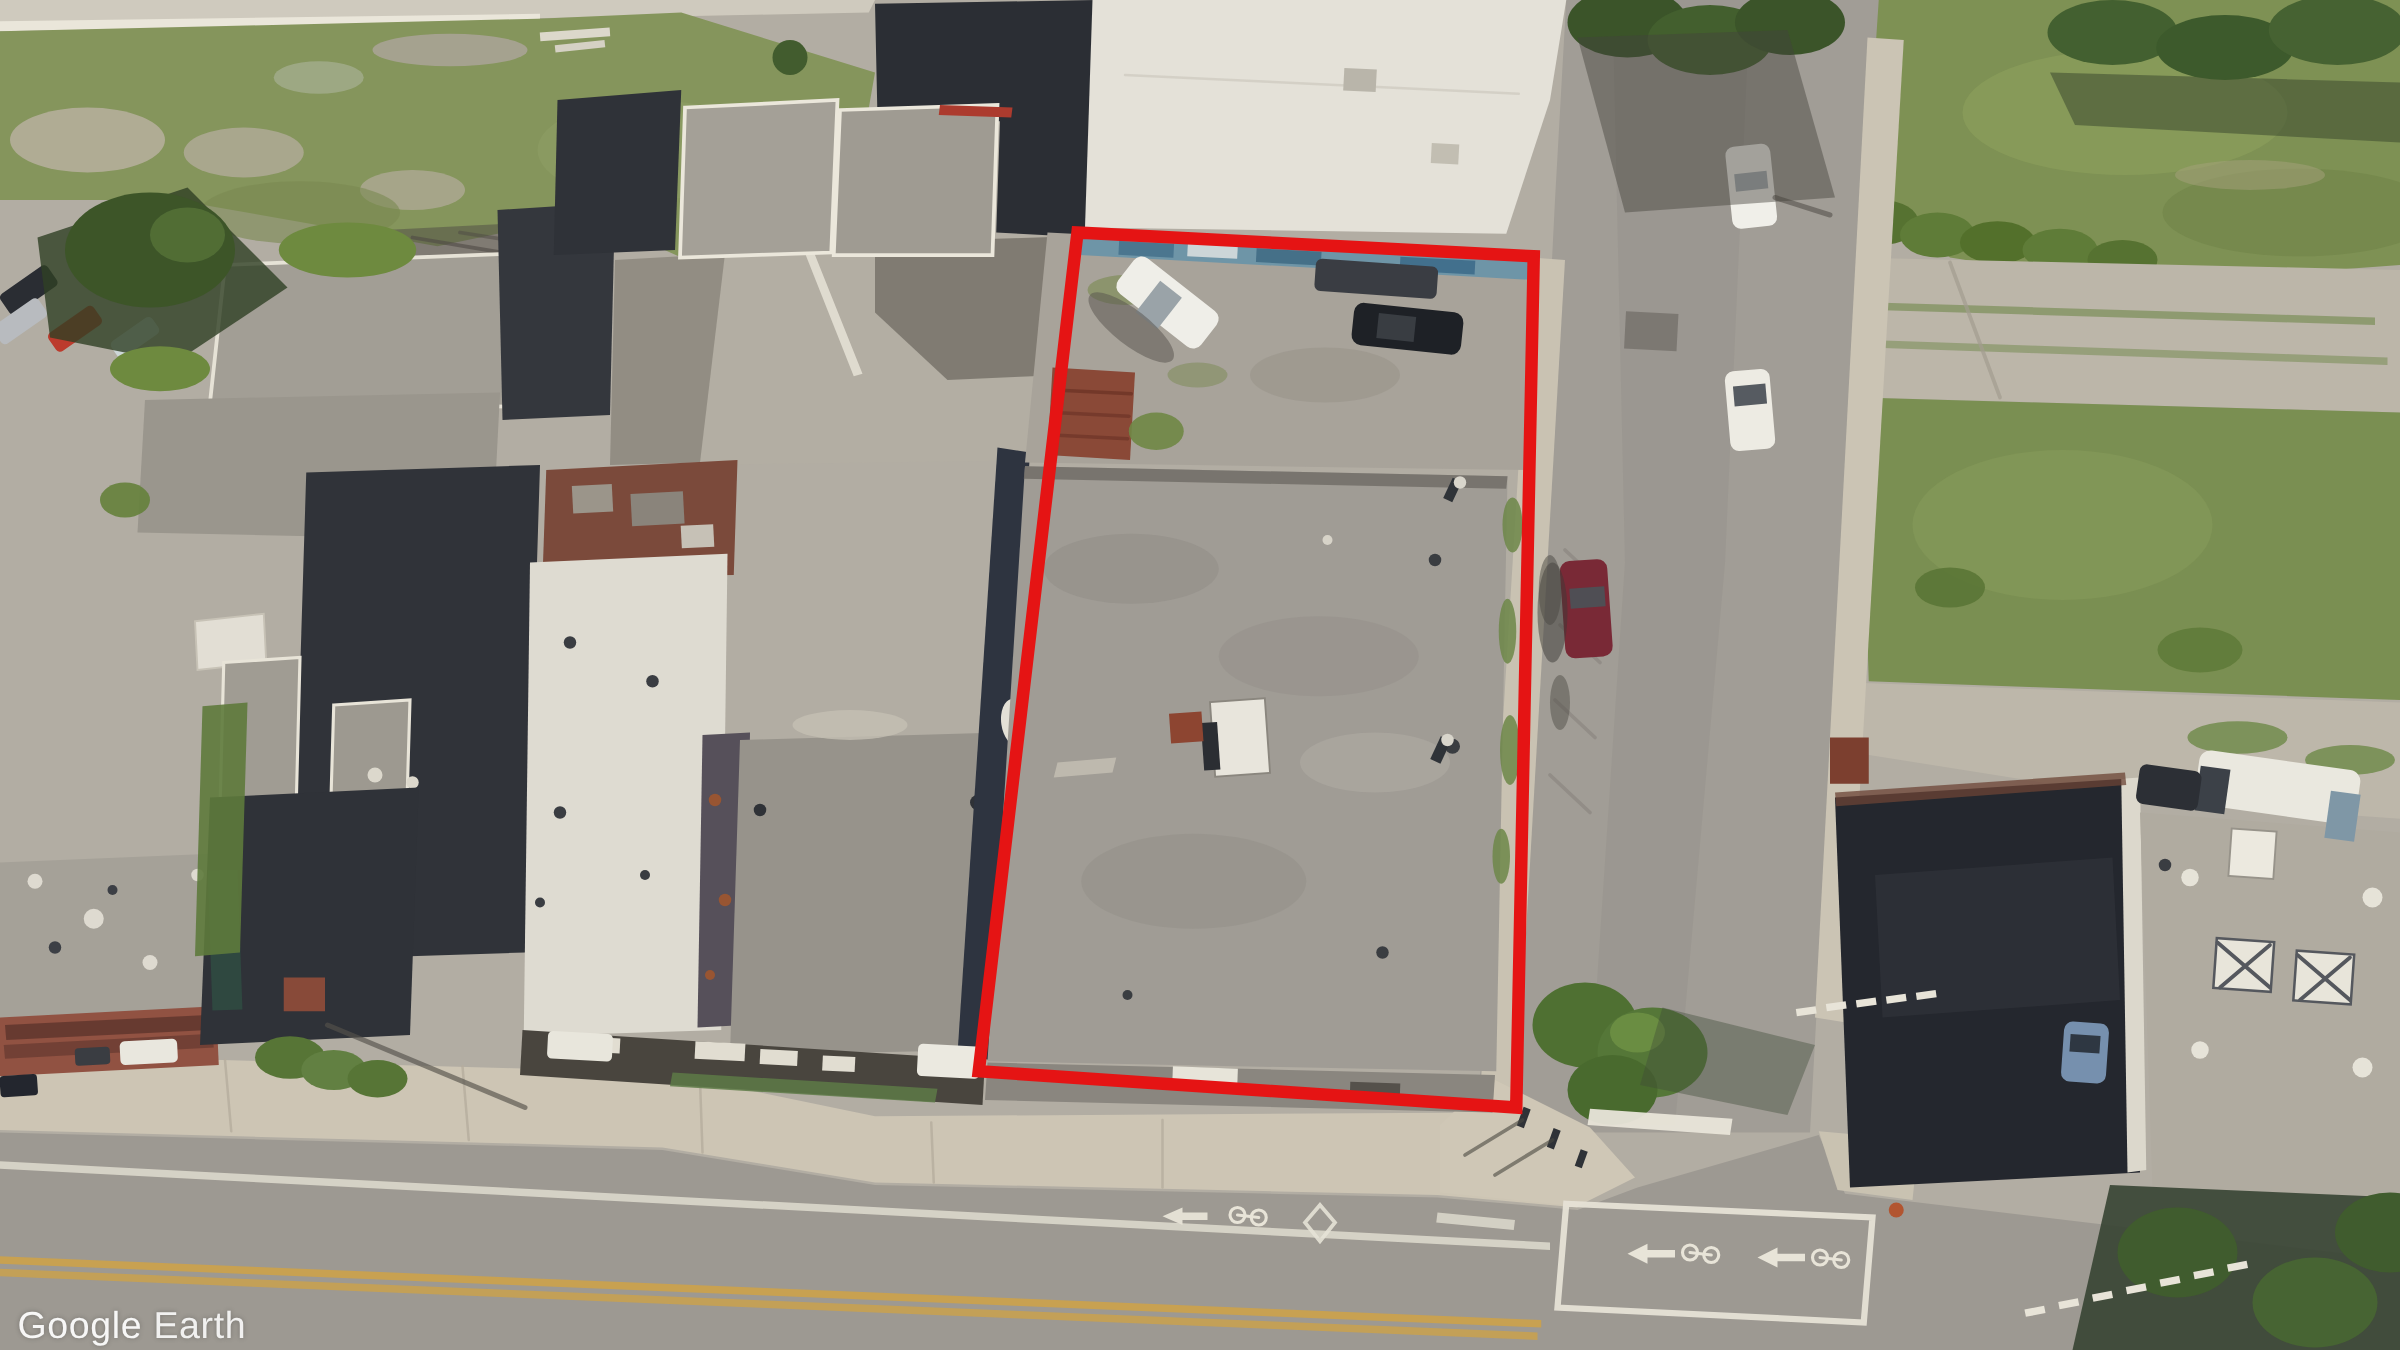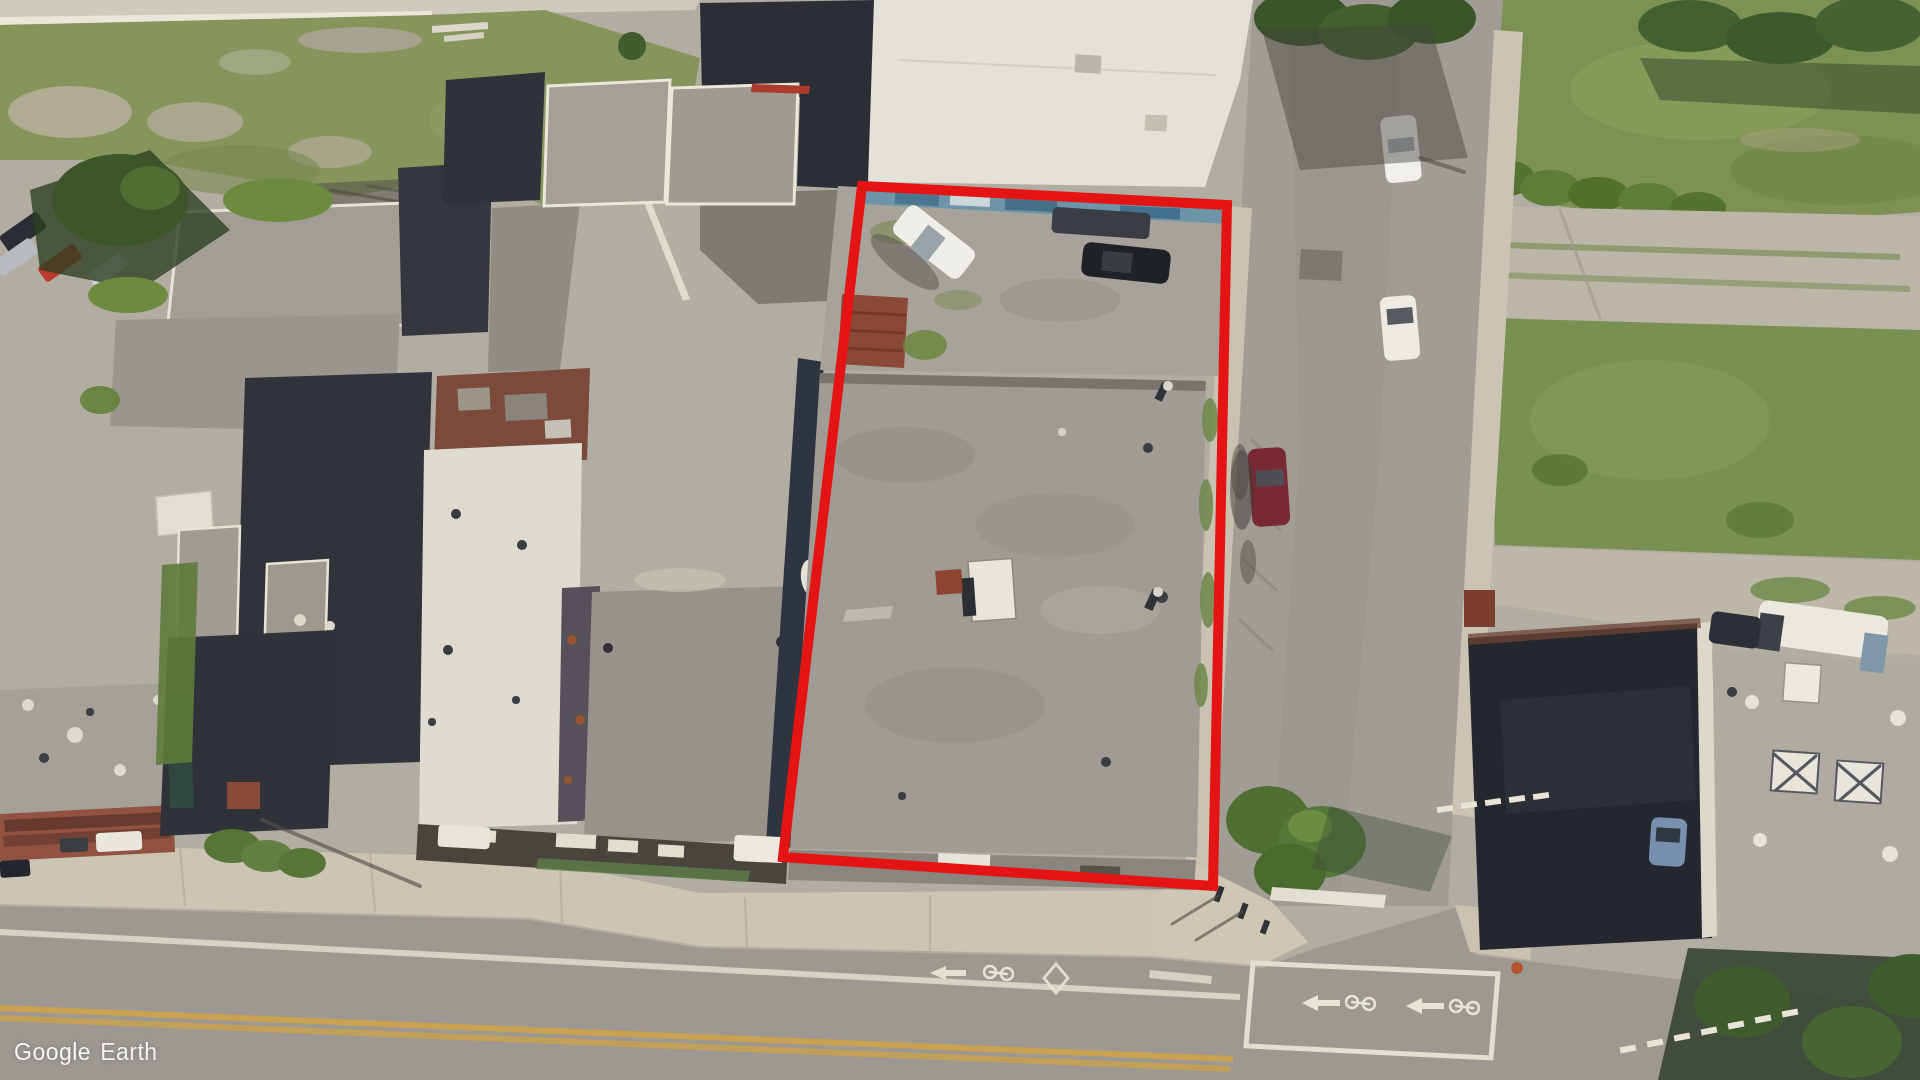--- a/index.html
+++ b/index.html
@@ -1,20 +1,20 @@
 <!DOCTYPE html>
 <html><head>
 <meta charset="utf-8">
 <style>
   html,body{margin:0;padding:0;background:#111;}
   .stage{position:relative;width:1920px;height:1080px;overflow:hidden;
          font-family:"Liberation Sans",sans-serif;background:#b2ada3;}
   .stage svg{position:absolute;inset:0;display:block;filter:saturate(.96) blur(.35px);}
-  .watermark{position:absolute;left:14px;bottom:14px;z-index:5;
-             color:rgba(255,255,255,.93);font-size:23px;letter-spacing:.5px;
+  .watermark{position:absolute;left:14px;bottom:2px;z-index:5;
+             color:rgba(255,255,255,.93);font-size:30px;letter-spacing:.5px;
              text-shadow:0 0 4px rgba(0,0,0,.25);user-select:none;}
   .watermark .brand{font-weight:500;}
   .watermark .product{font-weight:300;margin-left:9px;color:rgba(255,255,255,.88);}
 </style>
 </head>
 <body>
 
 <div class="stage">
   <svg viewBox="0 0 1920 1080" width="1920" height="1080" xmlns="http://www.w3.org/2000/svg">
       <g>

